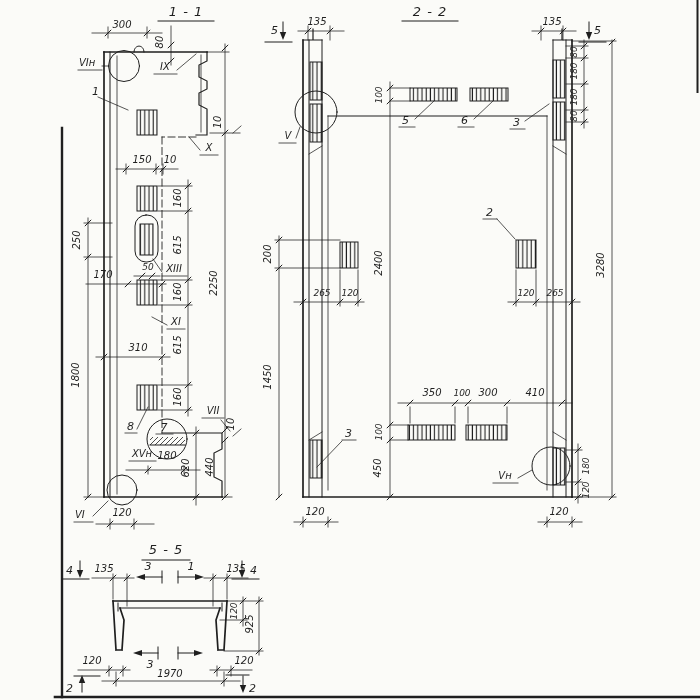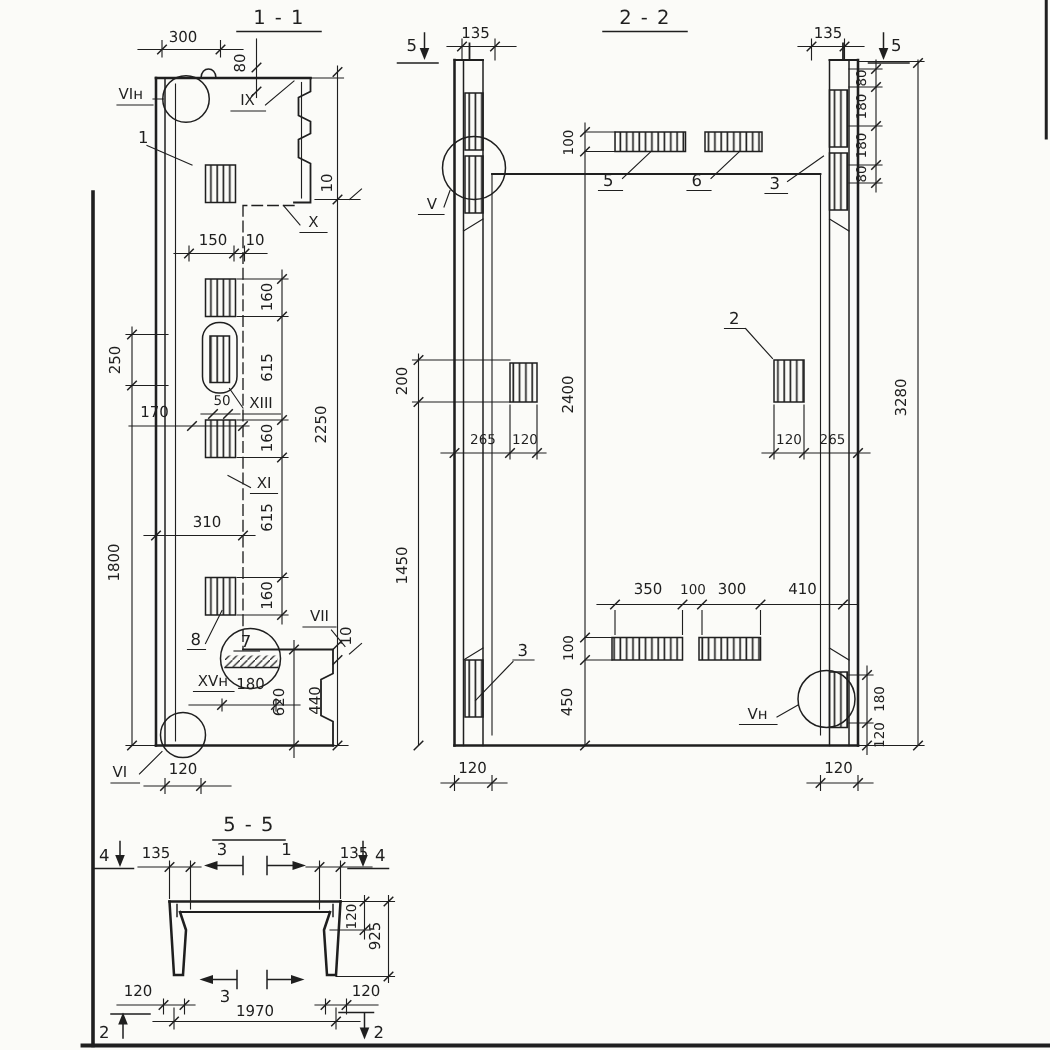--- a/index.html
+++ b/index.html
@@ -1,18 +1,18 @@
 <!DOCTYPE html>
 <html style="--ink: #1f1f1f; --paper: #fbfbf8;"><head>
 <meta charset="utf-8">
 <style>
   :root { --ink:#1f1f1f; --paper:#fbfbf8; }
   html,body { margin:0; padding:0; }
   body { width:700px; height:700px; background:var(--paper); overflow:hidden; }
-  #sheet { width:700px; height:553px; position:relative; }
+  #sheet { width:700px; height:553px; position:relative;font-style:italic; }
   svg { color:var(--ink); display:block; }
   .s  { stroke:currentColor; fill:none; stroke-linecap:square; }
   .w16{ stroke-width:1.7; }
   .w12{ stroke-width:1.2; }
   .w10{ stroke-width:1.0; }
   .w07{ stroke-width:0.75; }
   .dash { stroke-dasharray:7 3.5; stroke-width:0.9; }
   .rb { fill:url(#hv); stroke:currentColor; stroke-width:1; }
   .hd { fill:url(#hdiag); stroke:none; }
   .fillk { fill:currentColor; stroke:none; }

